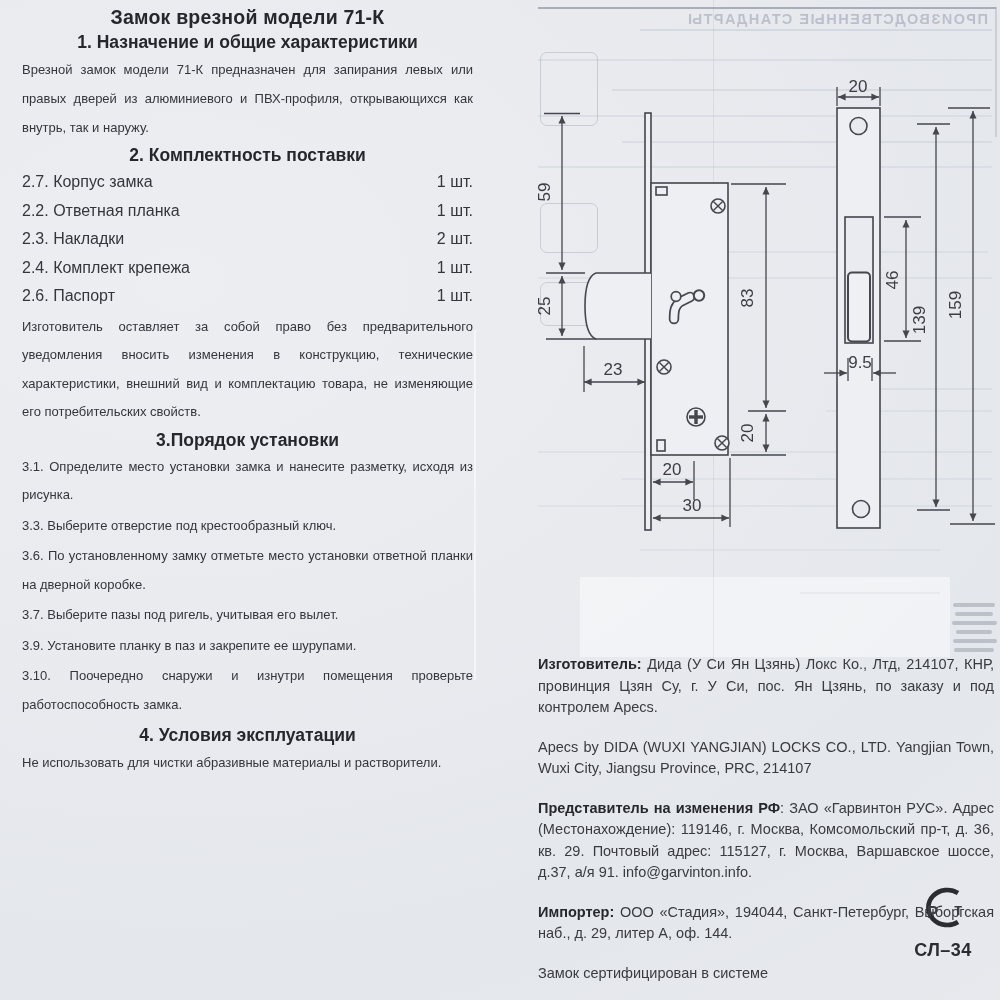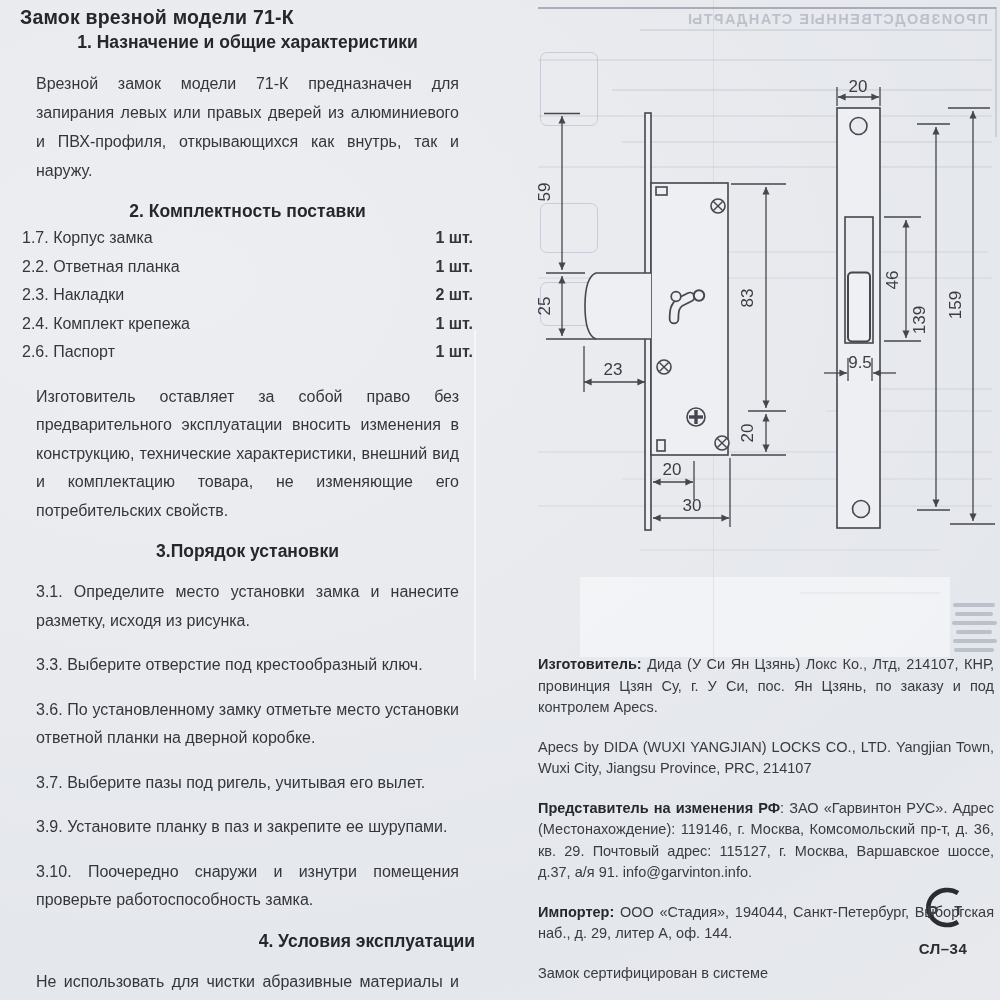--- a/index.html
+++ b/index.html
@@ -3,40 +3,40 @@
 <meta charset="utf-8">
 <style>
   html,body{margin:0;padding:0;}
   body{width:1000px;height:1000px;overflow:hidden;
        font-family:"Liberation Sans","DejaVu Sans",sans-serif;}
   .page{position:relative;width:1000px;height:1000px;color:#35363c;
         background:radial-gradient(130% 95% at 18% 28%, #edeef2 0%, #e8eaee 45%, #e4e7ec 72%, #e7e9ed 100%);}
 
   
   .left-col{position:absolute;left:20px;top:4px;width:455px;}
-  h1.title{margin:2px 0 0;font-size:19.5px;font-weight:bold;color:#26272c;letter-spacing:.2px;}
+  h1.title{margin:2px 0 0;text-align:center;font-size:19.5px;font-weight:bold;color:#26272c;letter-spacing:.2px;}
   h2.sec{margin:3px 0 2px;text-align:center;font-size:17.5px;font-weight:bold;color:#26272c;}
-  h2.sec4{margin:6px 0 3px;text-align:right;}
-  .b{margin:16px;text-align:justify;line-height:28.5px;font-size:16px;}
+  h2.sec4{margin:6px 0 3px;}
+  .b{margin:2px;text-align:justify;line-height:28.5px;font-size:13px;}
   .b4{line-height:27px;}
   .supply{width:100%;}
   .srow{display:flex;justify-content:space-between;line-height:28.5px;font-size:16px;}
   .srow .nm{padding-left:2px;}
-  .srow .qty{padding-right:2px;white-space:nowrap;font-weight:bold;}
+  .srow .qty{padding-right:2px;white-space:nowrap;}
 
   
   .mfr{position:absolute;left:538px;top:654px;width:456px;font-size:14.5px;line-height:21.5px;color:#3a3b41;}
   .mfr p{margin:0;text-align:justify;}
   .mfr p + p{margin-top:18px;}
   .mfr b{color:#27282d;}
   .gost{margin-top:4px;}
 
   
   .cert{position:absolute;left:910px;top:884px;width:66px;text-align:center;}
-  .cert .code{margin-top:2px;font-size:15px;font-weight:bold;color:#2b2c31;letter-spacing:.5px;}
+  .cert .code{margin-top:2px;font-size:18px;font-weight:bold;color:#2b2c31;letter-spacing:.5px;}
 
   
   .gl{position:absolute;height:1.5px;background:#8d95a8;}
   .gbox{position:absolute;border:1px solid rgba(130,140,165,.32);border-radius:7px;}
   .glight{position:absolute;background:rgba(248,250,252,.6);}
   .gmirror{position:absolute;left:596px;top:11px;width:392px;font-size:14.5px;font-weight:bold;
            color:#6f7990;opacity:.36;transform:scaleX(-1);letter-spacing:1.5px;white-space:nowrap;}
   .mot{position:absolute;background:#555c6e;opacity:.28;height:3.5px;border-radius:2px;}
   .crease1{position:absolute;left:474px;top:330px;width:2px;height:350px;background:rgba(255,255,255,.5);}
   .crease2{position:absolute;left:713px;top:0;width:1px;height:660px;background:rgba(140,148,168,.16);}
@@ -81,41 +81,41 @@
     <div class="crease2"></div>
   </div>
 
   <div class="left-col">
     <h1 class="title">Замок врезной модели 71-К</h1>
     <h2 class="sec">1. Назначение и общие характеристики</h2>
     <p class="b" style="line-height:29px">Врезной замок модели 71-К предназначен для запирания левых или правых дверей из алюминиевого и ПВХ-профиля, открывающихся как внутрь, так и наружу.</p>
     <h2 class="sec">2. Комплектность поставки</h2>
     <div class="supply">
       <div class="srow">
-          <span class="nm">1.7. Корпус замка</span>
+          <span class="nm">2.7. Корпус замка</span>
           <span class="qty">1 шт.</span>
         </div>
       <div class="srow">
           <span class="nm">2.2. Ответная планка</span>
           <span class="qty">1 шт.</span>
         </div>
       <div class="srow">
           <span class="nm">2.3. Накладки</span>
           <span class="qty">2 шт.</span>
         </div>
       <div class="srow">
           <span class="nm">2.4. Комплект крепежа</span>
           <span class="qty">1 шт.</span>
         </div>
       <div class="srow">
           <span class="nm">2.6. Паспорт</span>
           <span class="qty">1 шт.</span>
         </div>
     </div>
-    <p class="b">Изготовитель оставляет за собой право без предварительного эксплуатации вносить изменения в конструкцию, технические характеристики, внешний вид и комплектацию товара, не изменяющие его потребительских свойств.</p>
+    <p class="b">Изготовитель оставляет за собой право без предварительного уведомления вносить изменения в конструкцию, технические характеристики, внешний вид и комплектацию товара, не изменяющие его потребительских свойств.</p>
     <h2 class="sec">3.Порядок установки</h2>
     <p class="b">3.1. Определите место установки замка и нанесите разметку, исходя из рисунка.</p>
     <p class="b">3.3. Выберите отверстие под крестообразный ключ.</p>
     <p class="b">3.6. По установленному замку отметьте место установки ответной планки на дверной коробке.</p>
     <p class="b">3.7. Выберите пазы под ригель, учитывая его вылет.</p>
     <p class="b">3.9. Установите планку в паз и закрепите ее шурупами.</p>
     <p class="b">3.10. Поочередно снаружи и изнутри помещения проверьте работоспособность замка.</p>
     <h2 class="sec sec4">4. Условия эксплуатации</h2>
     <p class="b b4">Не использовать для чистки абразивные материалы и растворители.</p>
   </div>

